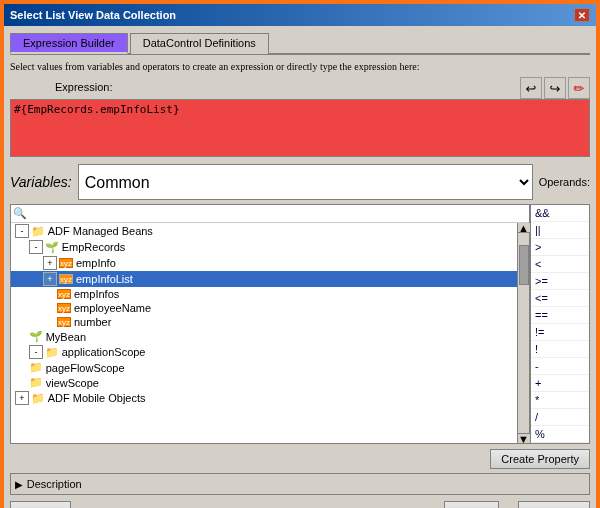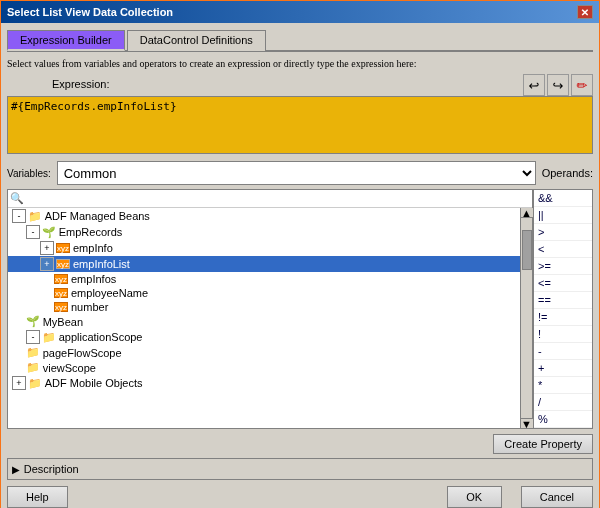--- a/index.html
+++ b/index.html
@@ -4,21 +4,21 @@
   <style>
     * { box-sizing: border-box; margin: 0; padding: 0; }
     body {
       font-family: 'Segoe UI', Tahoma, Arial, sans-serif;
       font-size: 11px;
       background: #d4d0c8;
     }
     .window {
       width: 600px;
       height: 508px;
-      border: 1px solid #f97316;
+      border: 4px solid #f97316;
       background: #d4d0c8;
       display: flex;
       flex-direction: column;
     }
     .title-bar {
       background: linear-gradient(to right, #003e8c, #5a94d8);
       color: white;
       padding: 3px 6px;
       display: flex;
       align-items: center;
@@ -103,41 +103,42 @@
       cursor: pointer;
       display: flex;
       align-items: center;
       justify-content: center;
       font-size: 13px;
     }
     .expression-textarea {
       width: 100%;
       height: 58px;
       border: 1px solid #808080;
-      background: #eab308;
+      background: #ef4444;
       font-size: 11px;
       padding: 3px;
       resize: none;
       font-family: monospace;
     }
     .variables-row {
       display: flex;
       align-items: center;
       gap: 6px;
       margin-bottom: 4px;
     }
     .variables-label {
-      font-size: 10px;
+      font-size: 14px;
       white-space: nowrap;
+      font-style: italic;
     }
     .variables-select {
       flex: 1;
-      height: 24px;
-      border: 1px solid #808080;
-      font-size: 13px;
+      height: 36px;
+      border: 1px solid #808080;
+      font-size: 16px;
       background: white;
       padding: 0 2px;
     }
     .operands-label {
       font-size: 11px;
       white-space: nowrap;
     }
     .main-panels {
       display: flex;
       flex: 1;

